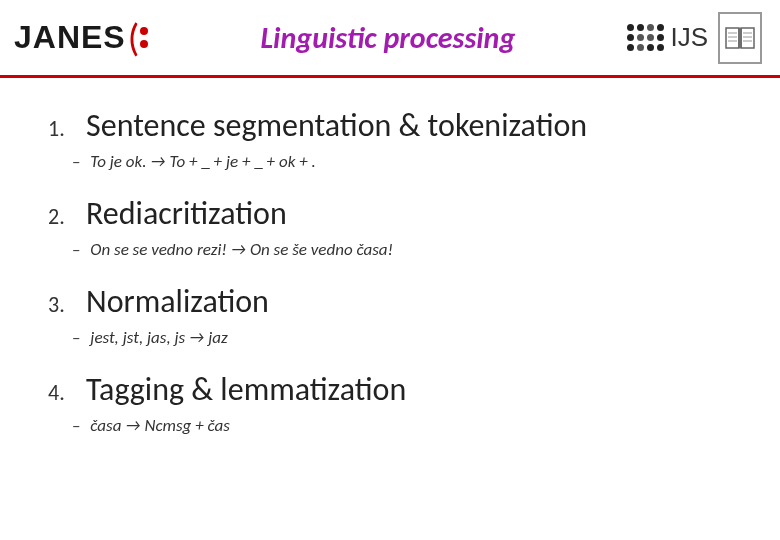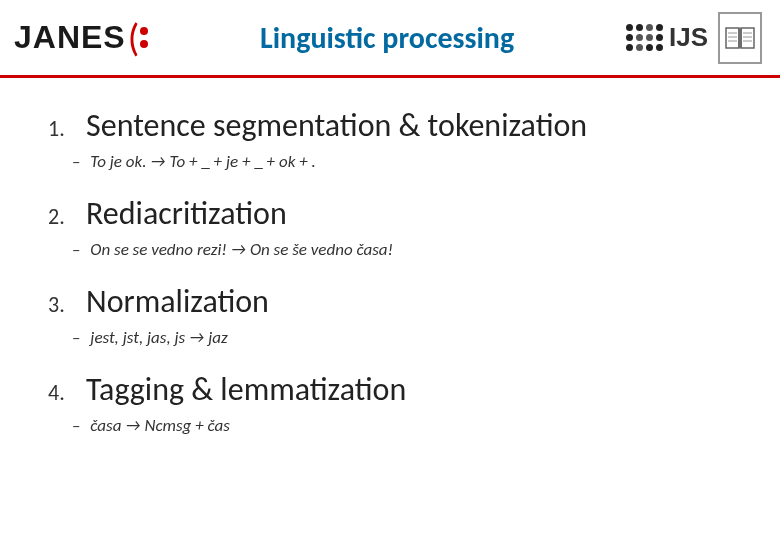--- a/index.html
+++ b/index.html
@@ -60,23 +60,24 @@
       width: 8px;
       height: 8px;
       background: #c00;
       border-radius: 50%;
       display: block;
     }
 
     .header-title {
       font-size: 30px;
       font-weight: 600;
-      color: #0369a1;
+      color: #a21caf;
       text-align: center;
       flex: 1;
+      font-style: italic;
     }
 
     .header-right {
       display: flex;
       align-items: center;
       gap: 10px;
     }
 
     
     .ijs-logo {
@@ -98,21 +99,21 @@
       background: #555;
       border-radius: 50%;
     }
 
     .ijs-dot.dark {
       background: #222;
     }
 
     .ijs-text {
       font-size: 26px;
-      font-weight: 700;
+      font-weight: 400;
       color: #333;
       font-family: Arial, sans-serif;
     }
 
     
     .ff-logo {
       width: 44px;
       height: 52px;
       border: 2px solid #999;
       display: flex;

